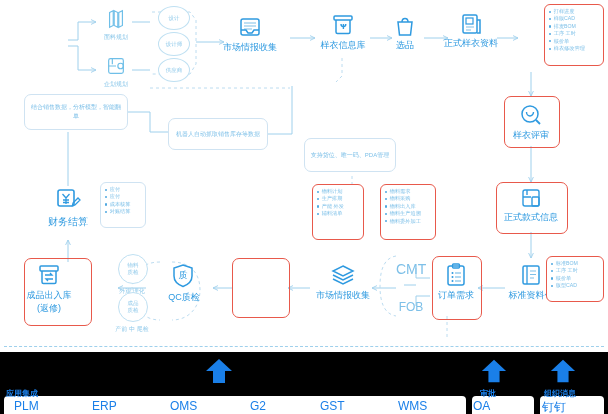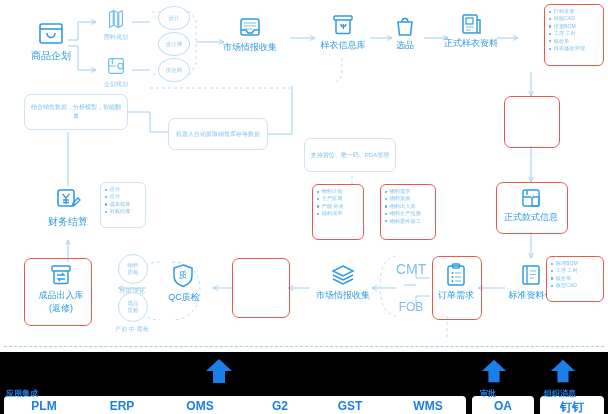--- a/index.html
+++ b/index.html
@@ -35,21 +35,21 @@
         display:flex;align-items:center;justify-content:center;padding:2px 4px;box-sizing:border-box;}
 
   
   .circ{position:absolute;border:1px solid #bfe0f2;border-radius:50%;background:#fff;
         display:flex;align-items:center;justify-content:center;text-align:center;
         color:#8fc9ea;font-size:5.5px;line-height:7px;}
 
   
   #bottombar{position:absolute;left:0;top:352px;width:608px;height:62px;background:#000;}
   .whitecard{position:absolute;background:#fff;border-radius:4px 4px 0 0;}
-  .appname{position:absolute;color:#1a7fe8;font-size:12px;font-weight:bold;text-align:center;}
+  .appname{position:absolute;color:#1a7fe8;font-size:12px;font-weight:normal;text-align:left;}
   .barcap{position:absolute;color:#1a7fe8;font-size:8px;font-weight:bold;white-space:nowrap;}
   .uparrow{position:absolute;}
   .dashline{position:absolute;border-top:1px dashed #9fd0ec;}
 </style>
 </head>
 <body>
 
 <div id="canvas">
 
   <svg id="wires" viewBox="0 0 608 414">
@@ -122,28 +122,20 @@
 
       <path d="M352,176 L352,186"></path>
     </g>
 
     <g stroke="#9fd0ec" fill="none" stroke-width="1">
       <path d="M430,278 L416,278 L416,268"></path>
       <path d="M430,296 L416,296 L416,306"></path>
     </g>
   </svg>
 
-  <div class="node" style="left:22px;top:18px;width:58px;">
-    <svg class="ico" width="30" height="30" viewBox="0 0 30 30">
-      <rect x="4" y="6" width="22" height="19" rx="2" fill="none" stroke="#2f9ae0" stroke-width="1.6"></rect>
-      <path d="M4 11 H26" stroke="#2f9ae0" stroke-width="1.6"></path>
-      <path d="M11 15 a4 4.5 0 0 0 8 0" fill="none" stroke="#2f9ae0" stroke-width="1.6"></path>
-    </svg>
-    <div class="lbl big">商品企划</div>
-  </div>
 
   <div class="node" style="left:96px;top:8px;width:40px;">
     <svg class="ico" width="22" height="22" viewBox="0 0 24 24">
       <path d="M5 5 L9 3 L9 19 L5 21 Z" fill="none" stroke="#6fbfe8" stroke-width="1.3"></path>
       <path d="M10 3 L14 5 L14 21 L10 19 Z" fill="none" stroke="#6fbfe8" stroke-width="1.3"></path>
       <path d="M15 5 L19 3 L19 19 L15 21 Z" fill="none" stroke="#6fbfe8" stroke-width="1.3"></path>
     </svg>
     <div class="lbl sm">面料规划</div>
   </div>
 
@@ -238,20 +230,28 @@
 
   <div class="note" style="left:168px;top:118px;width:100px;height:32px;">
     <span>机器人自动抓取销售库存等数据</span>
   </div>
 
   <div class="note" style="left:304px;top:138px;width:92px;height:34px;">
     <span>支持货位、唯一码、PDA管理</span>
   </div>
 
   <div class="redbox" style="left:504px;top:96px;width:54px;height:50px;"></div>
+  <div class="node" style="left:504px;top:102px;width:54px;">
+    <svg class="ico" width="26" height="26" viewBox="0 0 26 26">
+      <circle cx="12" cy="12" r="8" fill="none" stroke="#2f9ae0" stroke-width="1.5"></circle>
+      <path d="M8.5 10 a3.5 4 0 0 0 7 0" fill="none" stroke="#2f9ae0" stroke-width="1.4"></path>
+      <path d="M18 18 l4 4" stroke="#2f9ae0" stroke-width="1.8"></path>
+    </svg>
+    <div class="lbl">样衣评审</div>
+  </div>
 
   <div class="redbox" style="left:496px;top:182px;width:70px;height:50px;"></div>
   <div class="node" style="left:496px;top:186px;width:70px;">
     <svg class="ico" width="24" height="24" viewBox="0 0 24 24">
       <rect x="4" y="4" width="16" height="16" rx="2" fill="none" stroke="#2f9ae0" stroke-width="1.4"></rect>
       <path d="M8 4 v5 M4 11 h8" stroke="#2f9ae0" stroke-width="1.4"></path>
       <rect x="13" y="11" width="7" height="9" rx="1" fill="none" stroke="#2f9ae0" stroke-width="1.4"></rect>
     </svg>
     <div class="lbl">正式款式信息</div>
   </div>
@@ -325,21 +325,21 @@
           <span>物料生产追溯</span>
         </li>
       <li>
           <span class="dot"></span>
           <span>物料委外加工</span>
         </li>
     </ul>
   </div>
 
   <div class="redbox" style="left:24px;top:258px;width:66px;height:66px;"></div>
-  <div class="node" style="left:28px;top:262px;width:66px;">
+  <div class="node" style="left:16px;top:262px;width:66px;">
     <svg class="ico" width="26" height="26" viewBox="0 0 26 26">
       <rect x="4" y="4" width="18" height="5" rx="1" fill="none" stroke="#2f9ae0" stroke-width="1.5"></rect>
       <path d="M6 9 v11 a1.5 1.5 0 0 0 1.5 1.5 h11 a1.5 1.5 0 0 0 1.5 -1.5 v-11" fill="none" stroke="#2f9ae0" stroke-width="1.5"></path>
       <path d="M9 13 h7 l-2 -2 M17 17 h-7 l2 2" fill="none" stroke="#2f9ae0" stroke-width="1.3"></path>
     </svg>
     <div class="lbl">成品出入库</div>
     <div class="lbl">(返修)</div>
   </div>
 
   <div class="circ" style="left:118px;top:254px;width:28px;height:28px;">

